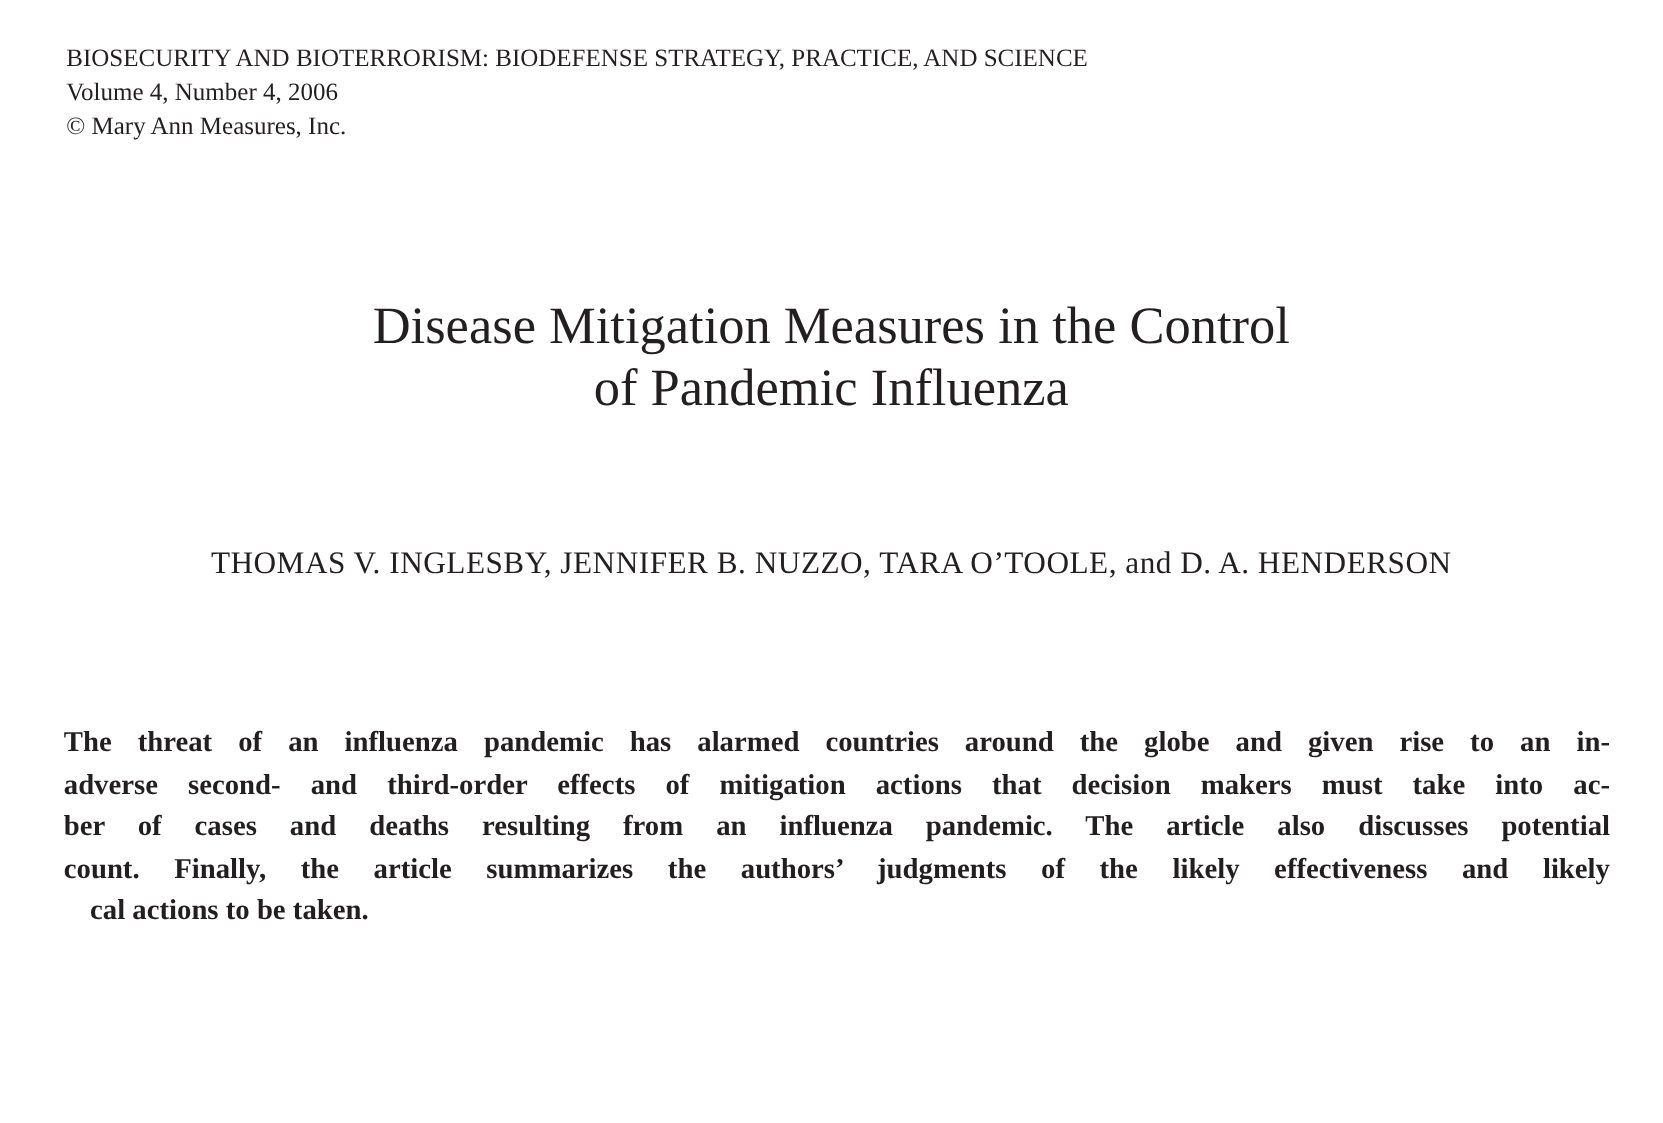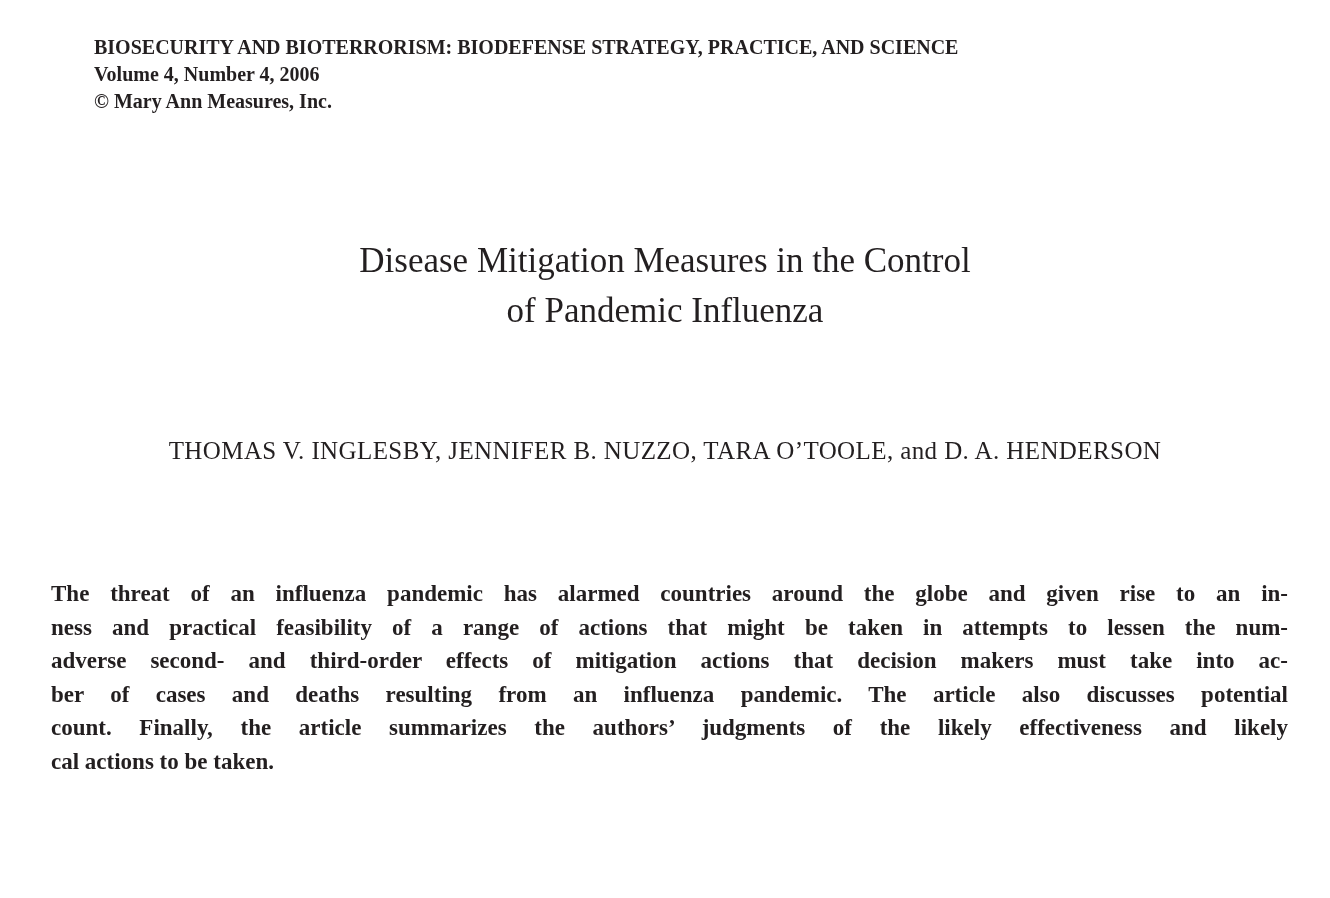--- a/index.html
+++ b/index.html
@@ -13,35 +13,34 @@
     height: 898px;
     background: #ffffff;
     font-family: "Liberation Serif", serif;
     color: #231f20;
     overflow: hidden;
   }
   .journal-header {
     position: absolute;
     left: 53px;
     top: 34px;
-    font-weight: bold;
+    font-weight: normal;
     font-size: 20px;
     line-height: 27px;
     white-space: nowrap;
-    margin-left: 41px;
   }
   .article-title {
     position: absolute;
     left: 0;
     top: 236px;
     width: 100%;
     margin: 0;
     text-align: center;
     font-weight: normal;
-    font-size: 35px;
+    font-size: 42px;
     line-height: 50px;
   }
   .title-line {
     display: block;
   }
   .authors {
     position: absolute;
     left: 0;
     top: 413px;
     width: 100%;
@@ -61,20 +60,21 @@
     line-height: 33.5px;
   }
   .abs-line {
     text-align: justify;
     text-align-last: justify;
     white-space: nowrap;
   }
   .abs-line.last {
     text-align: right;
     text-align-last: left;
+    margin-left: 21px;
   }
 </style>
 </head>
 <body>
 
 <div class="page">
 
   <header class="journal-header">
     <div>BIOSECURITY AND BIOTERRORISM: BIODEFENSE STRATEGY, PRACTICE, AND SCIENCE</div>
     <div>Volume 4, Number 4, 2006</div>
@@ -83,20 +83,19 @@
 
   <h1 class="article-title">
     <span class="title-line">Disease Mitigation Measures in the Control</span>
     <span class="title-line">of Pandemic Influenza</span>
   </h1>
 
   <div class="authors">THOMAS V. INGLESBY, JENNIFER B. NUZZO, TARA O’TOOLE, and D. A. HENDERSON</div>
 
   <section class="abstract">
     <div class="abs-line">The threat of an influenza pandemic has alarmed countries around the globe and given rise to an in-</div>
-    <div class="abs-line">ness and practical feasibility of a range of actions that might be taken in attempts to lessen the num-</div>
     <div class="abs-line">adverse second- and third-order effects of mitigation actions that decision makers must take into ac-</div>
     <div class="abs-line">ber of cases and deaths resulting from an influenza pandemic. The article also discusses potential</div>
     <div class="abs-line">count. Finally, the article summarizes the authors’ judgments of the likely effectiveness and likely</div>
     <div class="abs-line last">cal actions to be taken.</div>
   </section>
 
 </div>
 
 </body></html>

